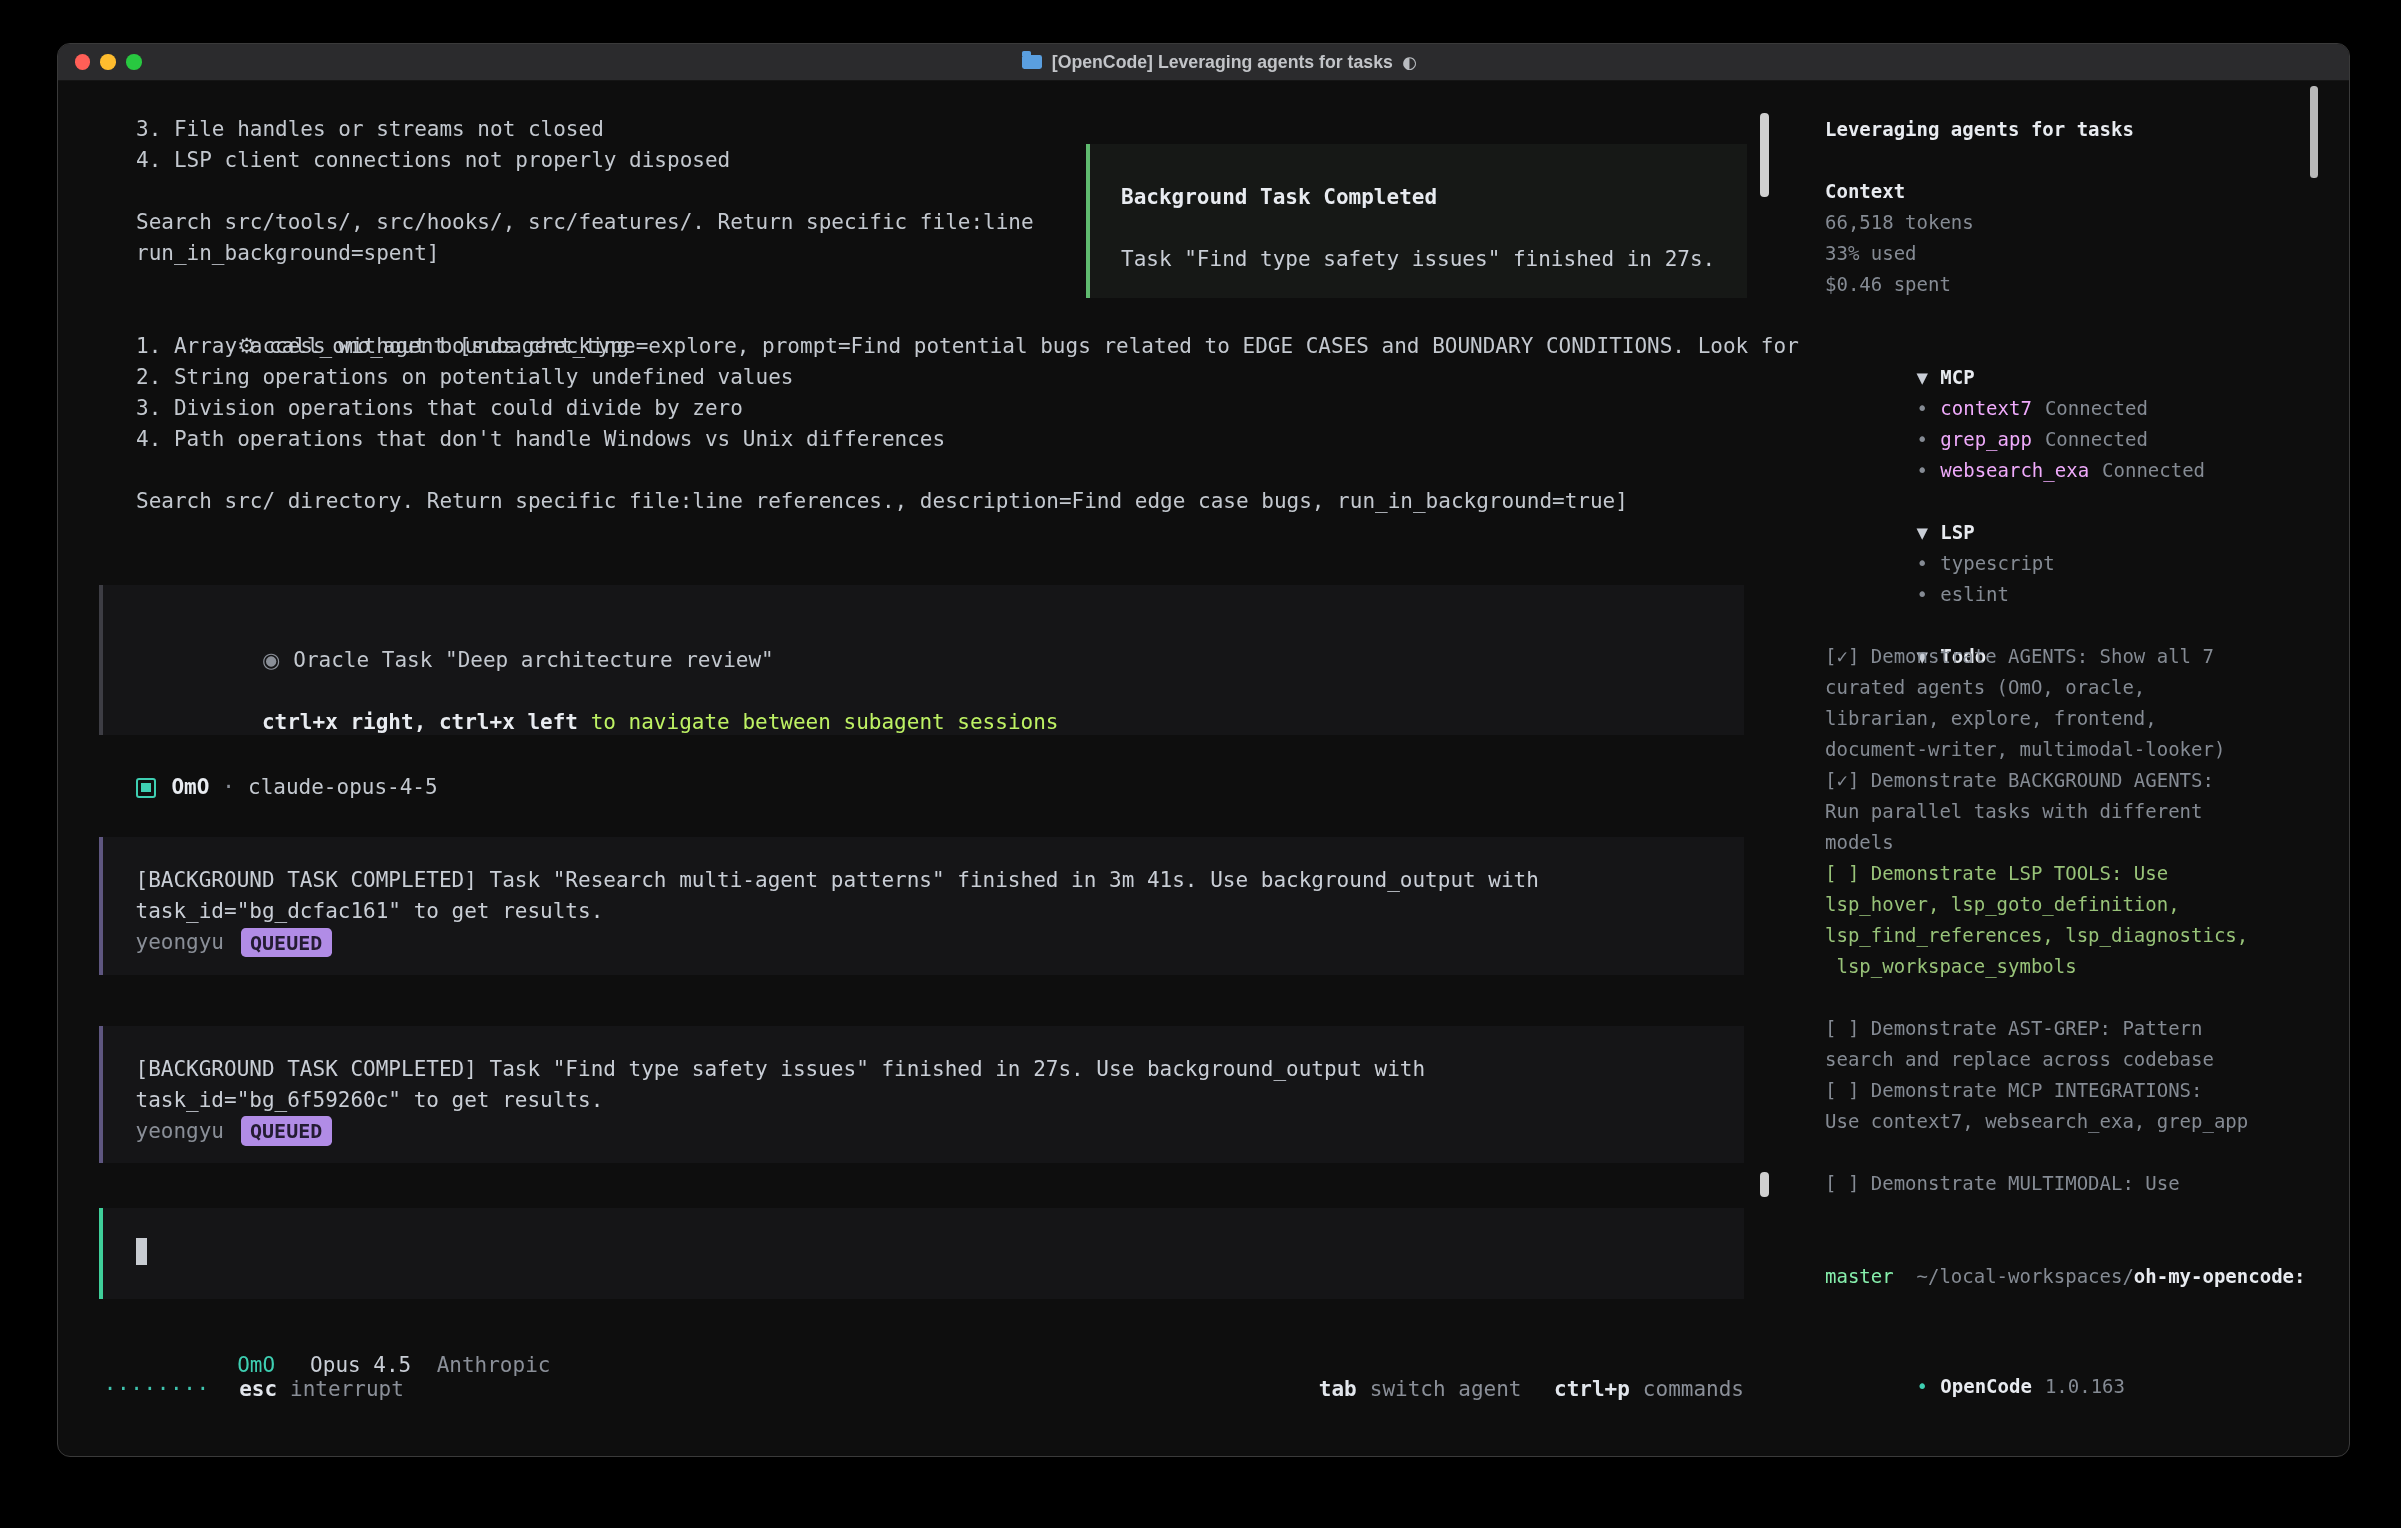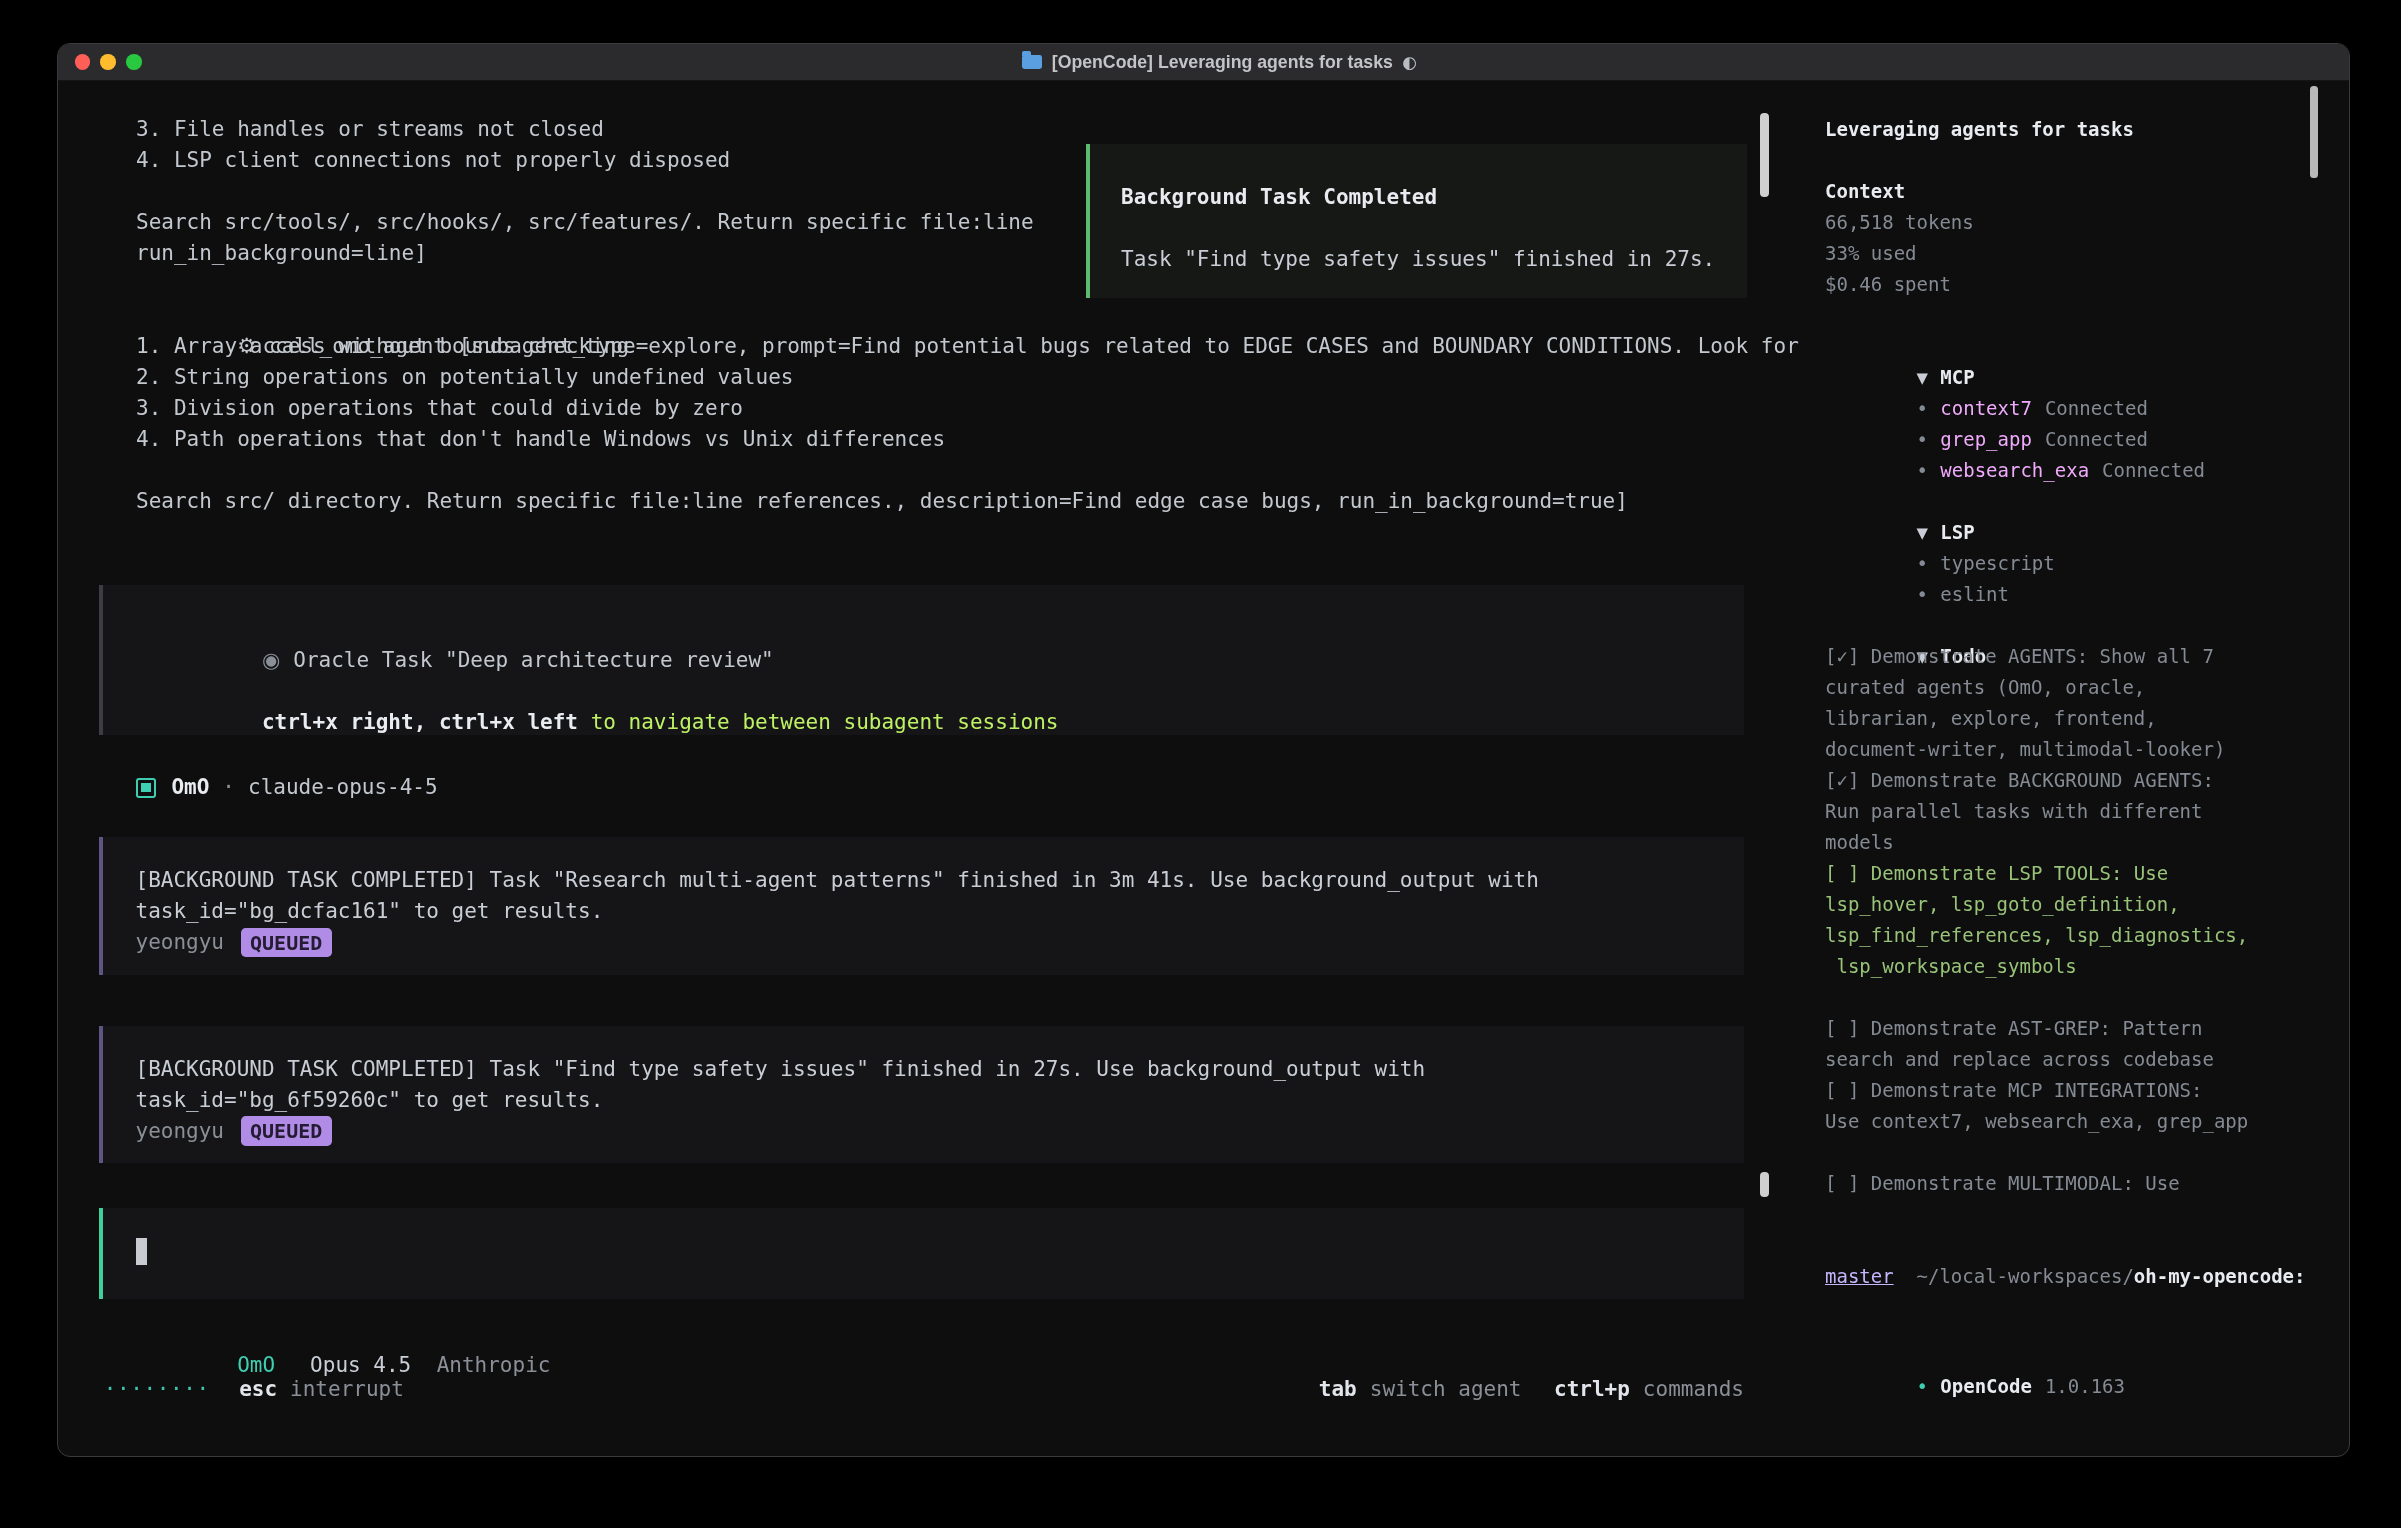--- a/index.html
+++ b/index.html
@@ -119,21 +119,21 @@
   .dim { color: #858b94; }
   .bright { color: #e8ebf0; font-weight: bold; }
   .bullet { margin-right: 12.4px; }
   .mcp-name { color: #f0abfc; margin-right: 13px; }
   .todo-item { white-space: pre; line-height: 31px; }
   .todo-item.done, .todo-item.pending { color: #858b94; }
   .todo-item.active { color: #98c379; }
   .gap-top { margin-top: 31px; }
   .footer-line { margin-top: 17.7px; }
   .footer-bullet { color: #3ecfb2; margin-right: 12.4px; }
-  .branch { color: #c4b5fd; text-decoration: underline; }
+  .branch { color: #86efac; }
 </style>
 </head>
 <body>
 
 <div class="window">
 
   <div class="titlebar">
     <div class="traffic">
       <span class="light red"></span>
       <span class="light yellow"></span>
@@ -147,21 +147,21 @@
   </div>
 
   <div class="window-body">
 
     <div class="main">
 
       <div class="tline">3. File handles or streams not closed</div>
       <div class="tline">4. LSP client connections not properly disposed</div>
       <div class="spacer"></div>
       <div class="tline">Search src/tools/, src/hooks/, src/features/. Return specific file:line</div>
-      <div class="tline">run_in_background=line]</div>
+      <div class="tline">run_in_background=spent]</div>
       <div class="spacer"></div>
       <div class="tline">
         <span class="gear-icon">⚙</span><span>call_omo_agent [subagent_type=explore, prompt=Find potential bugs related to EDGE CASES and BOUNDARY CONDITIONS. Look for</span>
       </div>
       <div class="tline">1. Array access without bounds checking</div>
       <div class="tline">2. String operations on potentially undefined values</div>
       <div class="tline">3. Division operations that could divide by zero</div>
       <div class="tline">4. Path operations that don't handle Windows vs Unix differences</div>
       <div class="spacer"></div>
       <div class="tline">Search src/ directory. Return specific file:line references., description=Find edge case bugs, run_in_background=true]</div>

